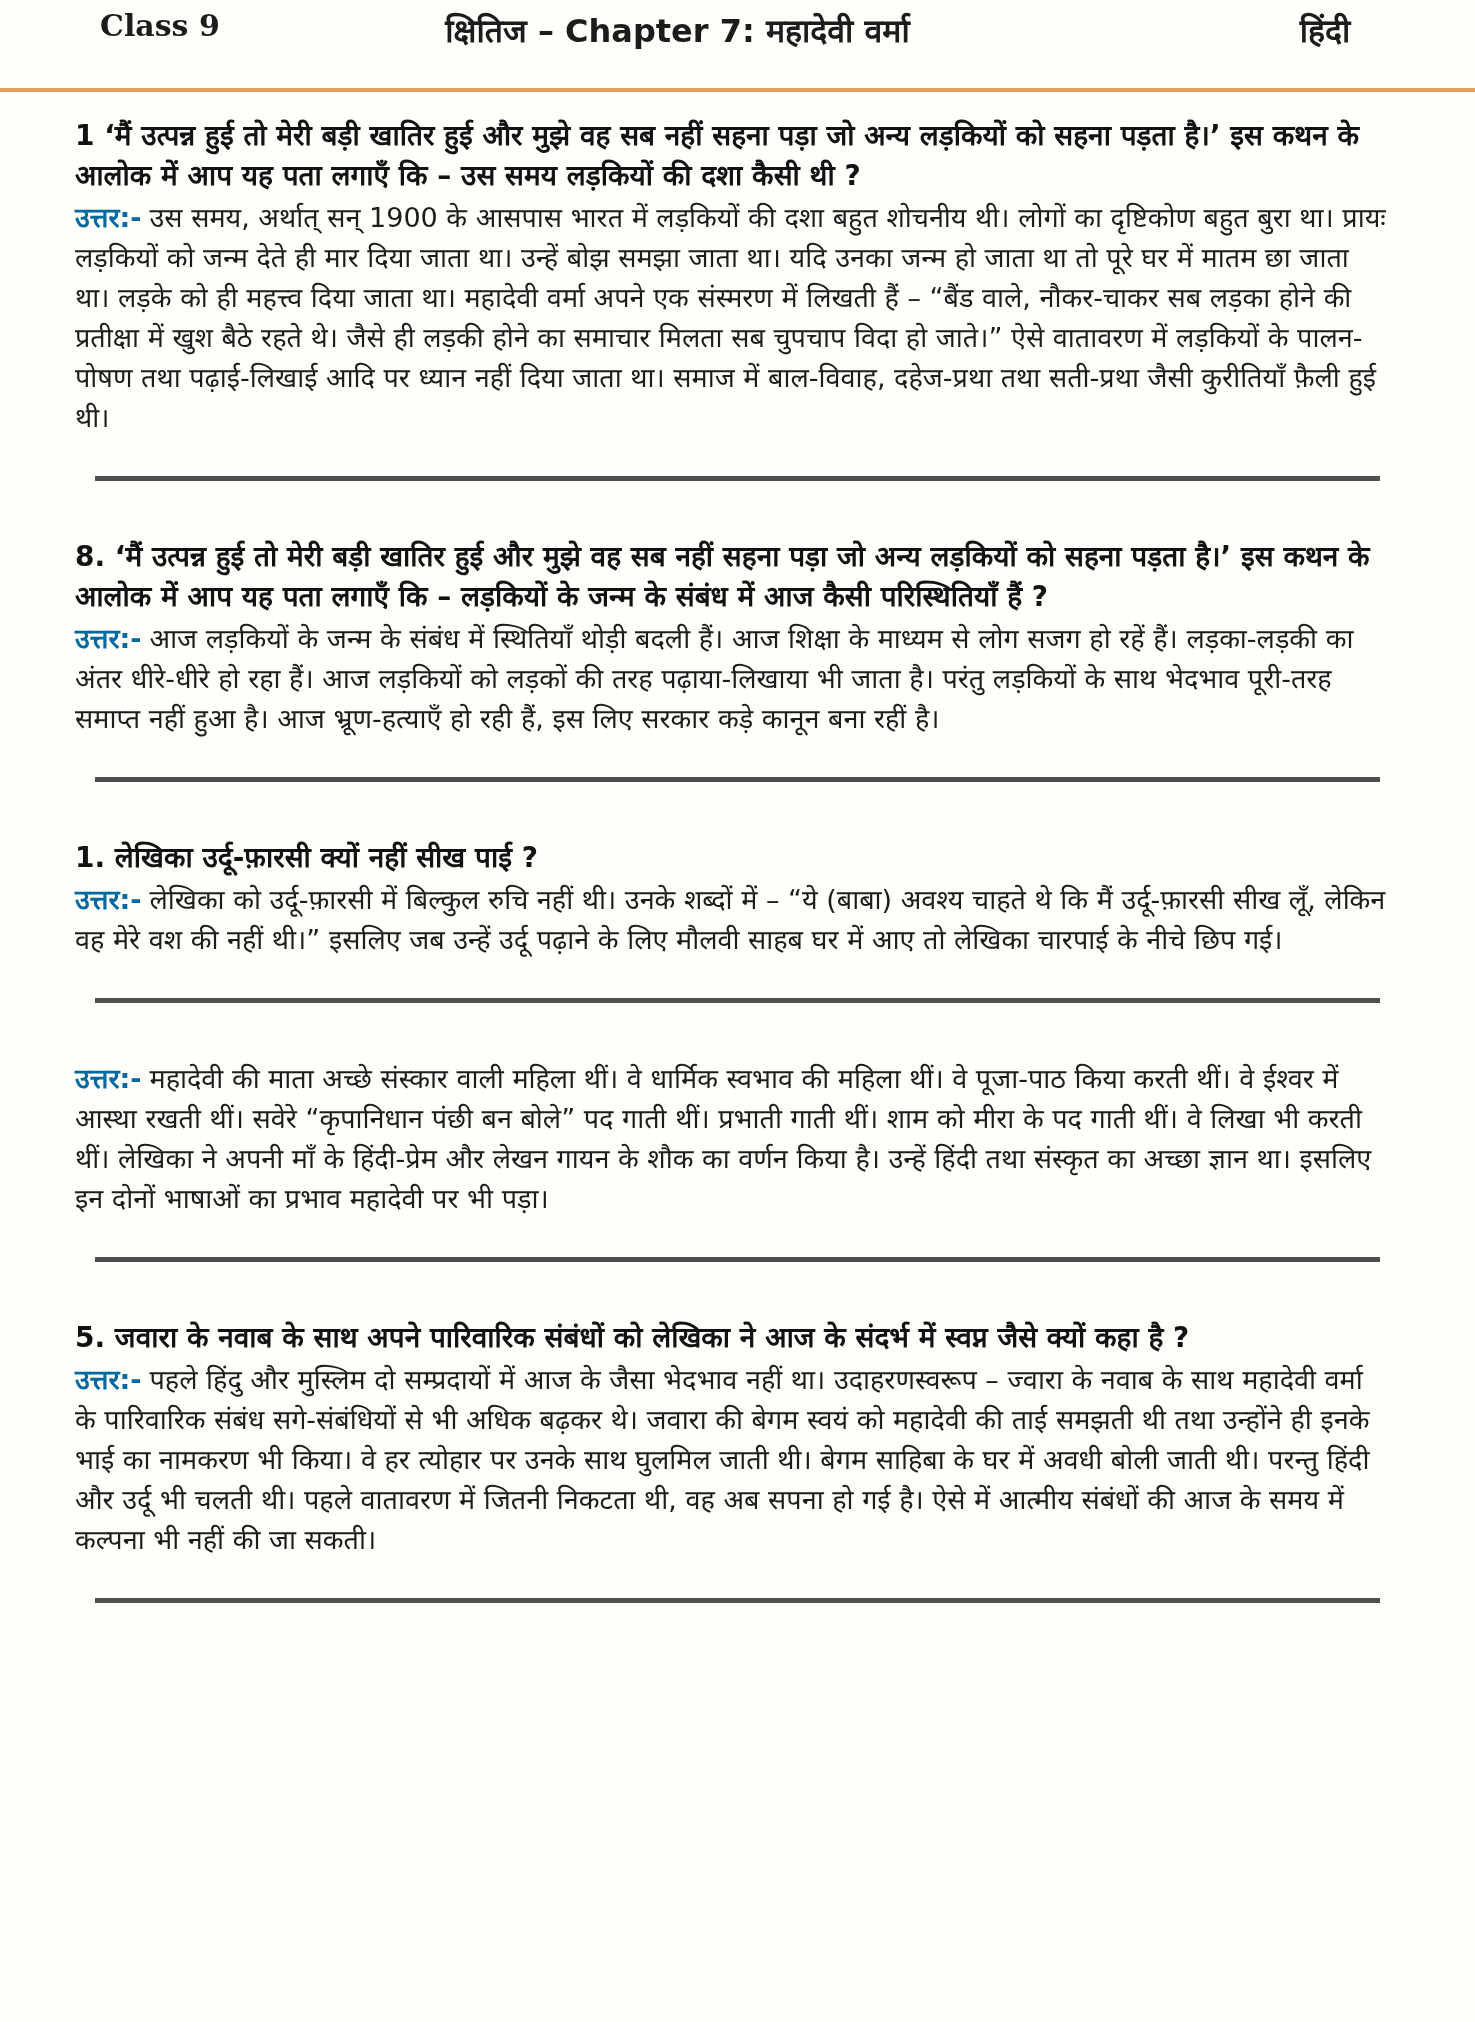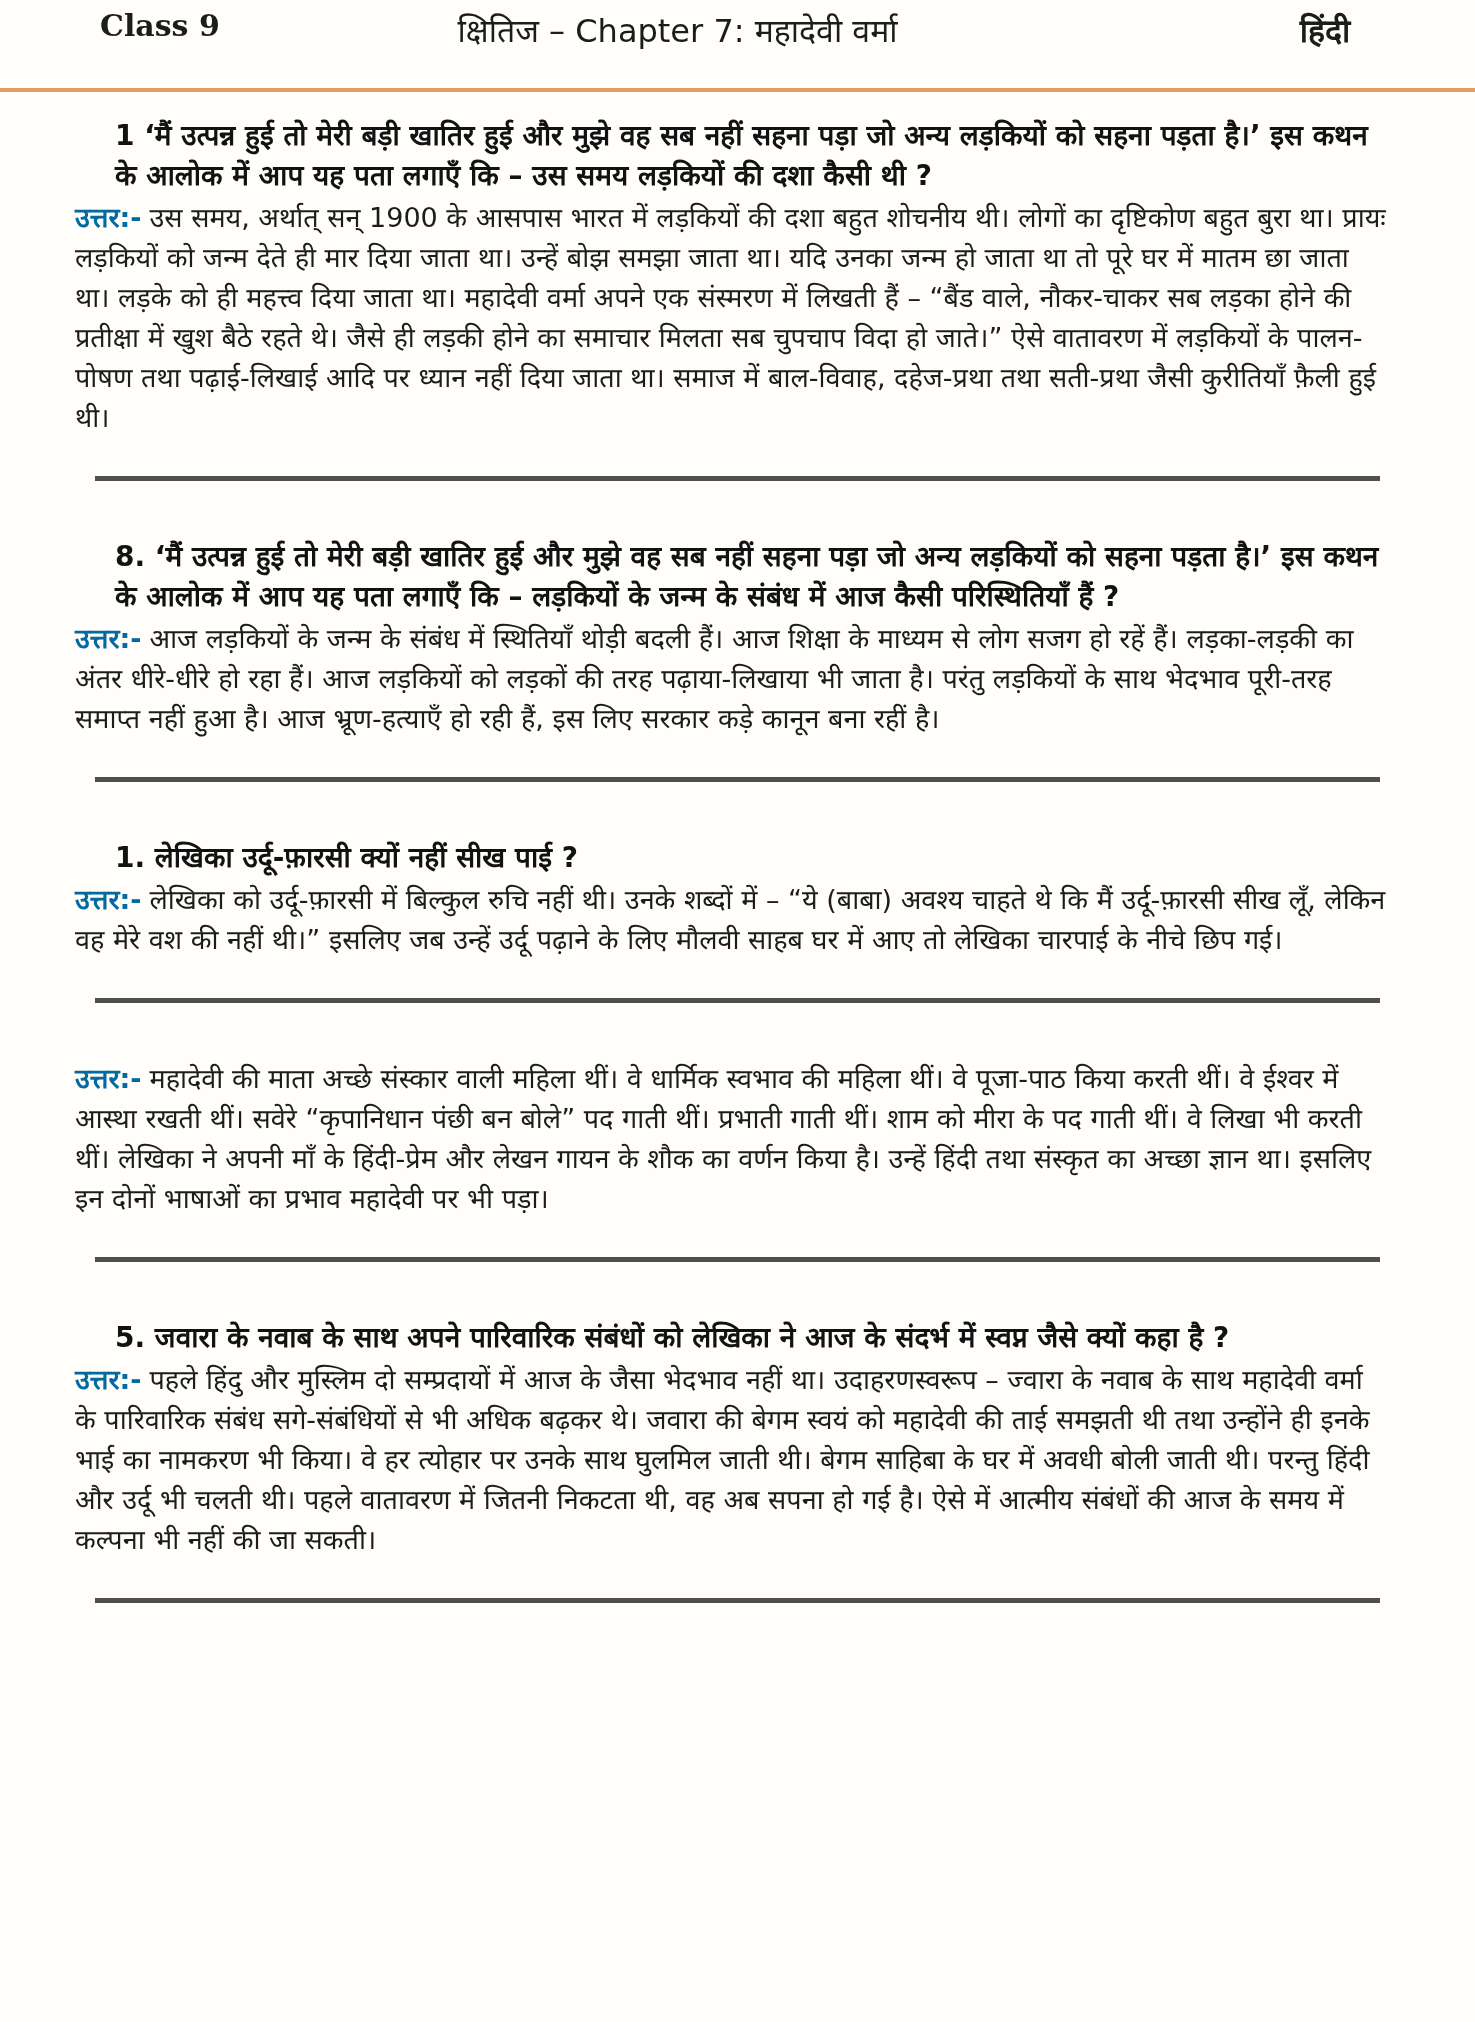--- a/index.html
+++ b/index.html
@@ -22,21 +22,21 @@
     margin-left: 100px;
     width: 200px;
     font-family: "DejaVu Serif", "Liberation Serif", serif;
     font-weight: bold;
     font-size: 30px;
     white-space: nowrap;
   }
   .page-title {
     flex: 1;
     text-align: center;
-    font-weight: normal;
+    font-weight: bold;
     font-size: 32px;
     white-space: nowrap;
     margin-right: 120px;
   }
   .subject-label {
     width: 300px;
     font-weight: bold;
     font-size: 32px;
     text-align: center;
     margin-right: 0;
@@ -48,21 +48,20 @@
   }
   
   .qa-content {
     padding: 24px 85px 0 75px;
   }
   .question {
     font-weight: bold;
     font-size: 28px;
     line-height: 40px;
     color: #121212;
-    margin-left: 40px;
   }
   .answer {
     font-size: 27px;
     line-height: 40px;
     margin-top: 2px;
   }
   .ans-label {
     font-weight: bold;
     margin-right: 8px;
     color: #0369a1;

